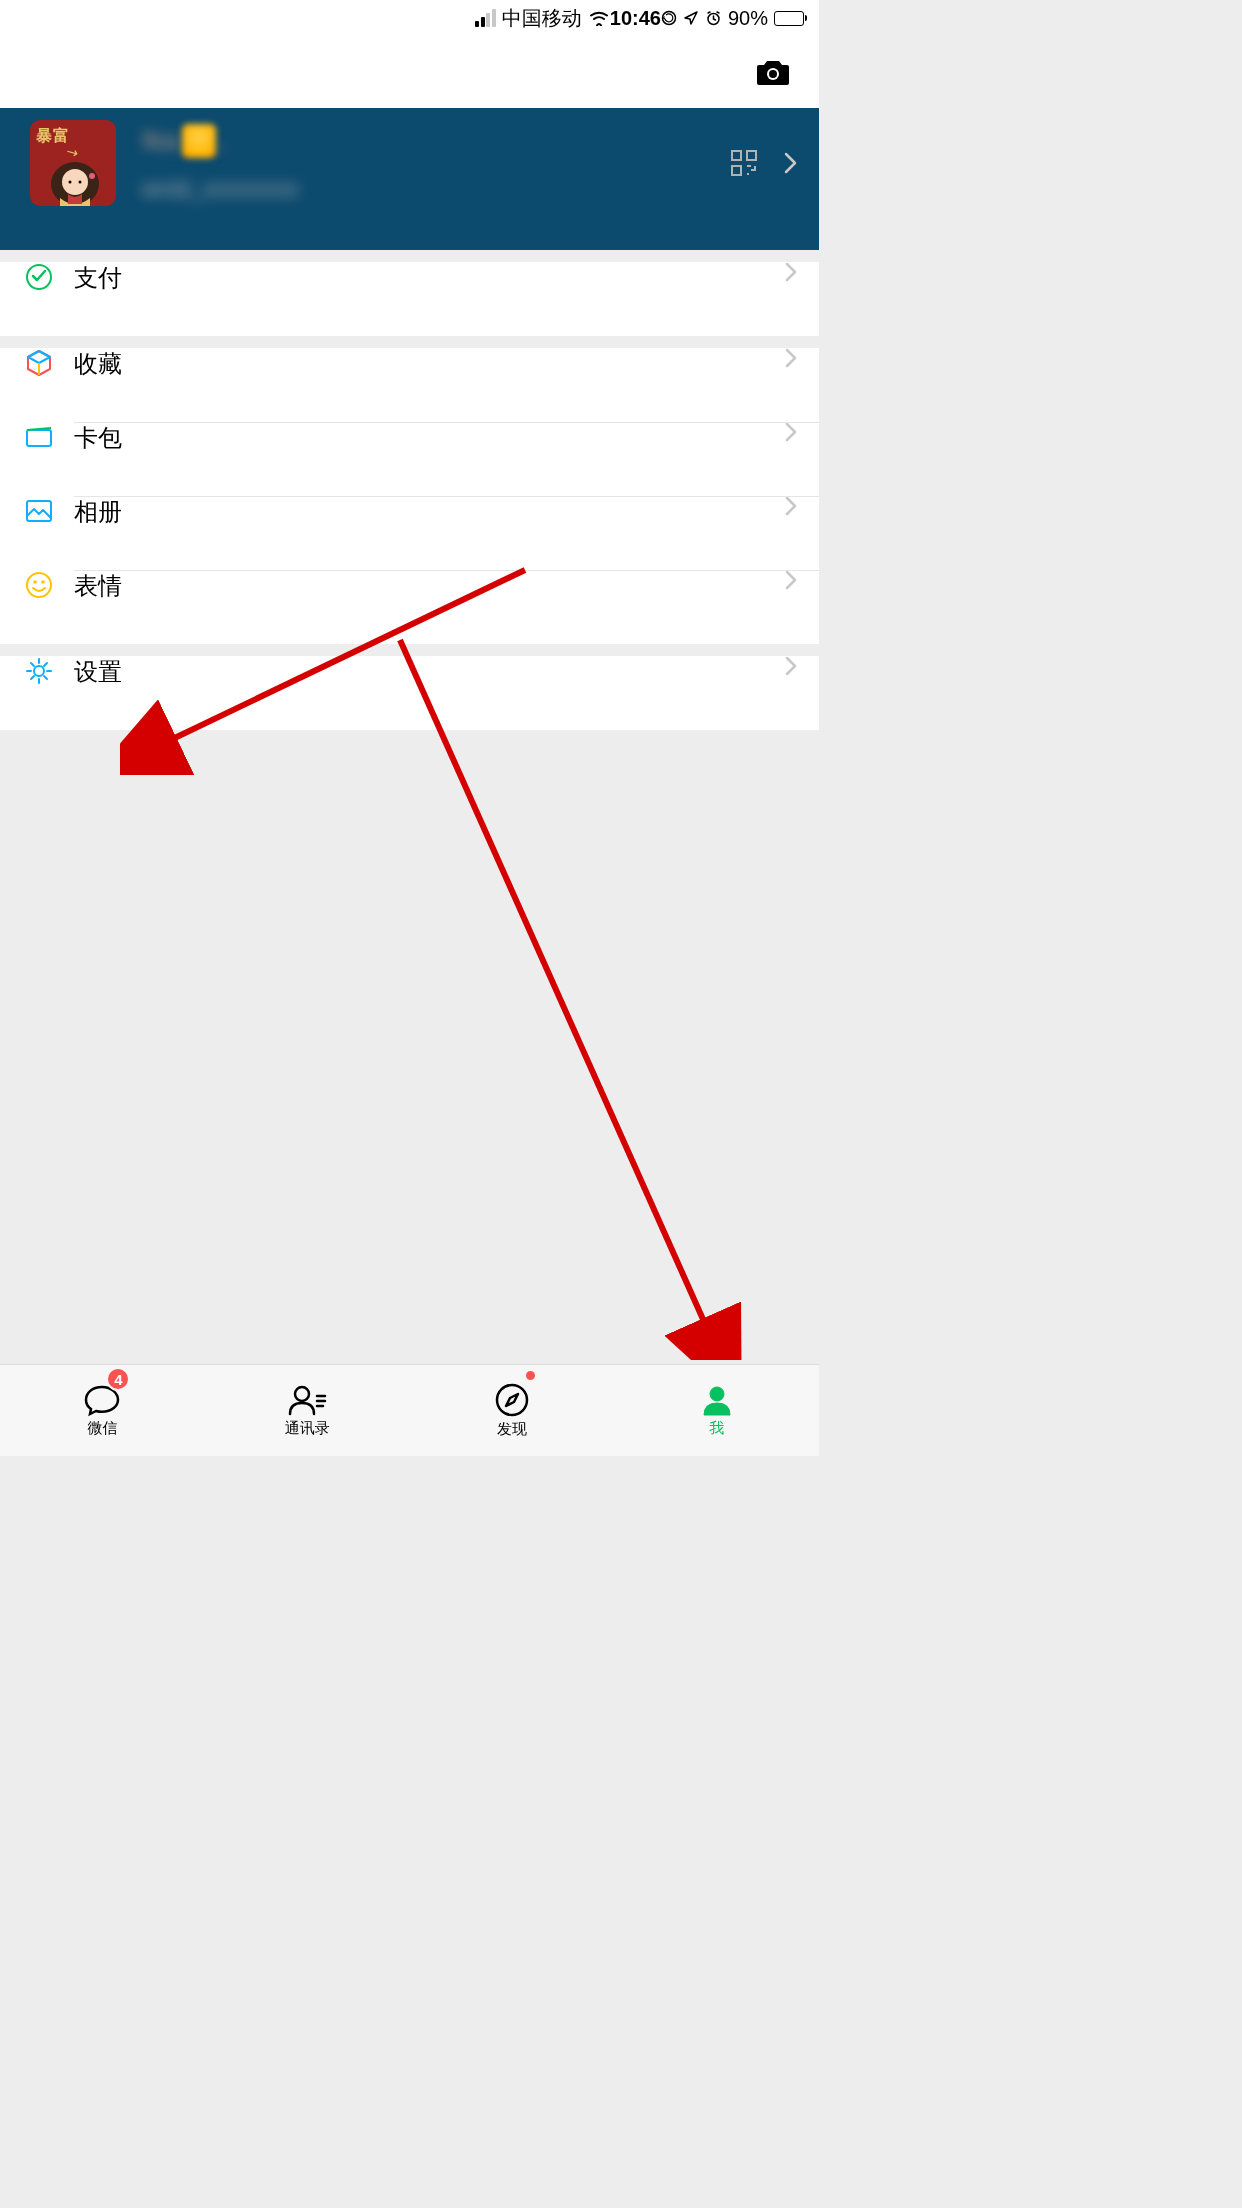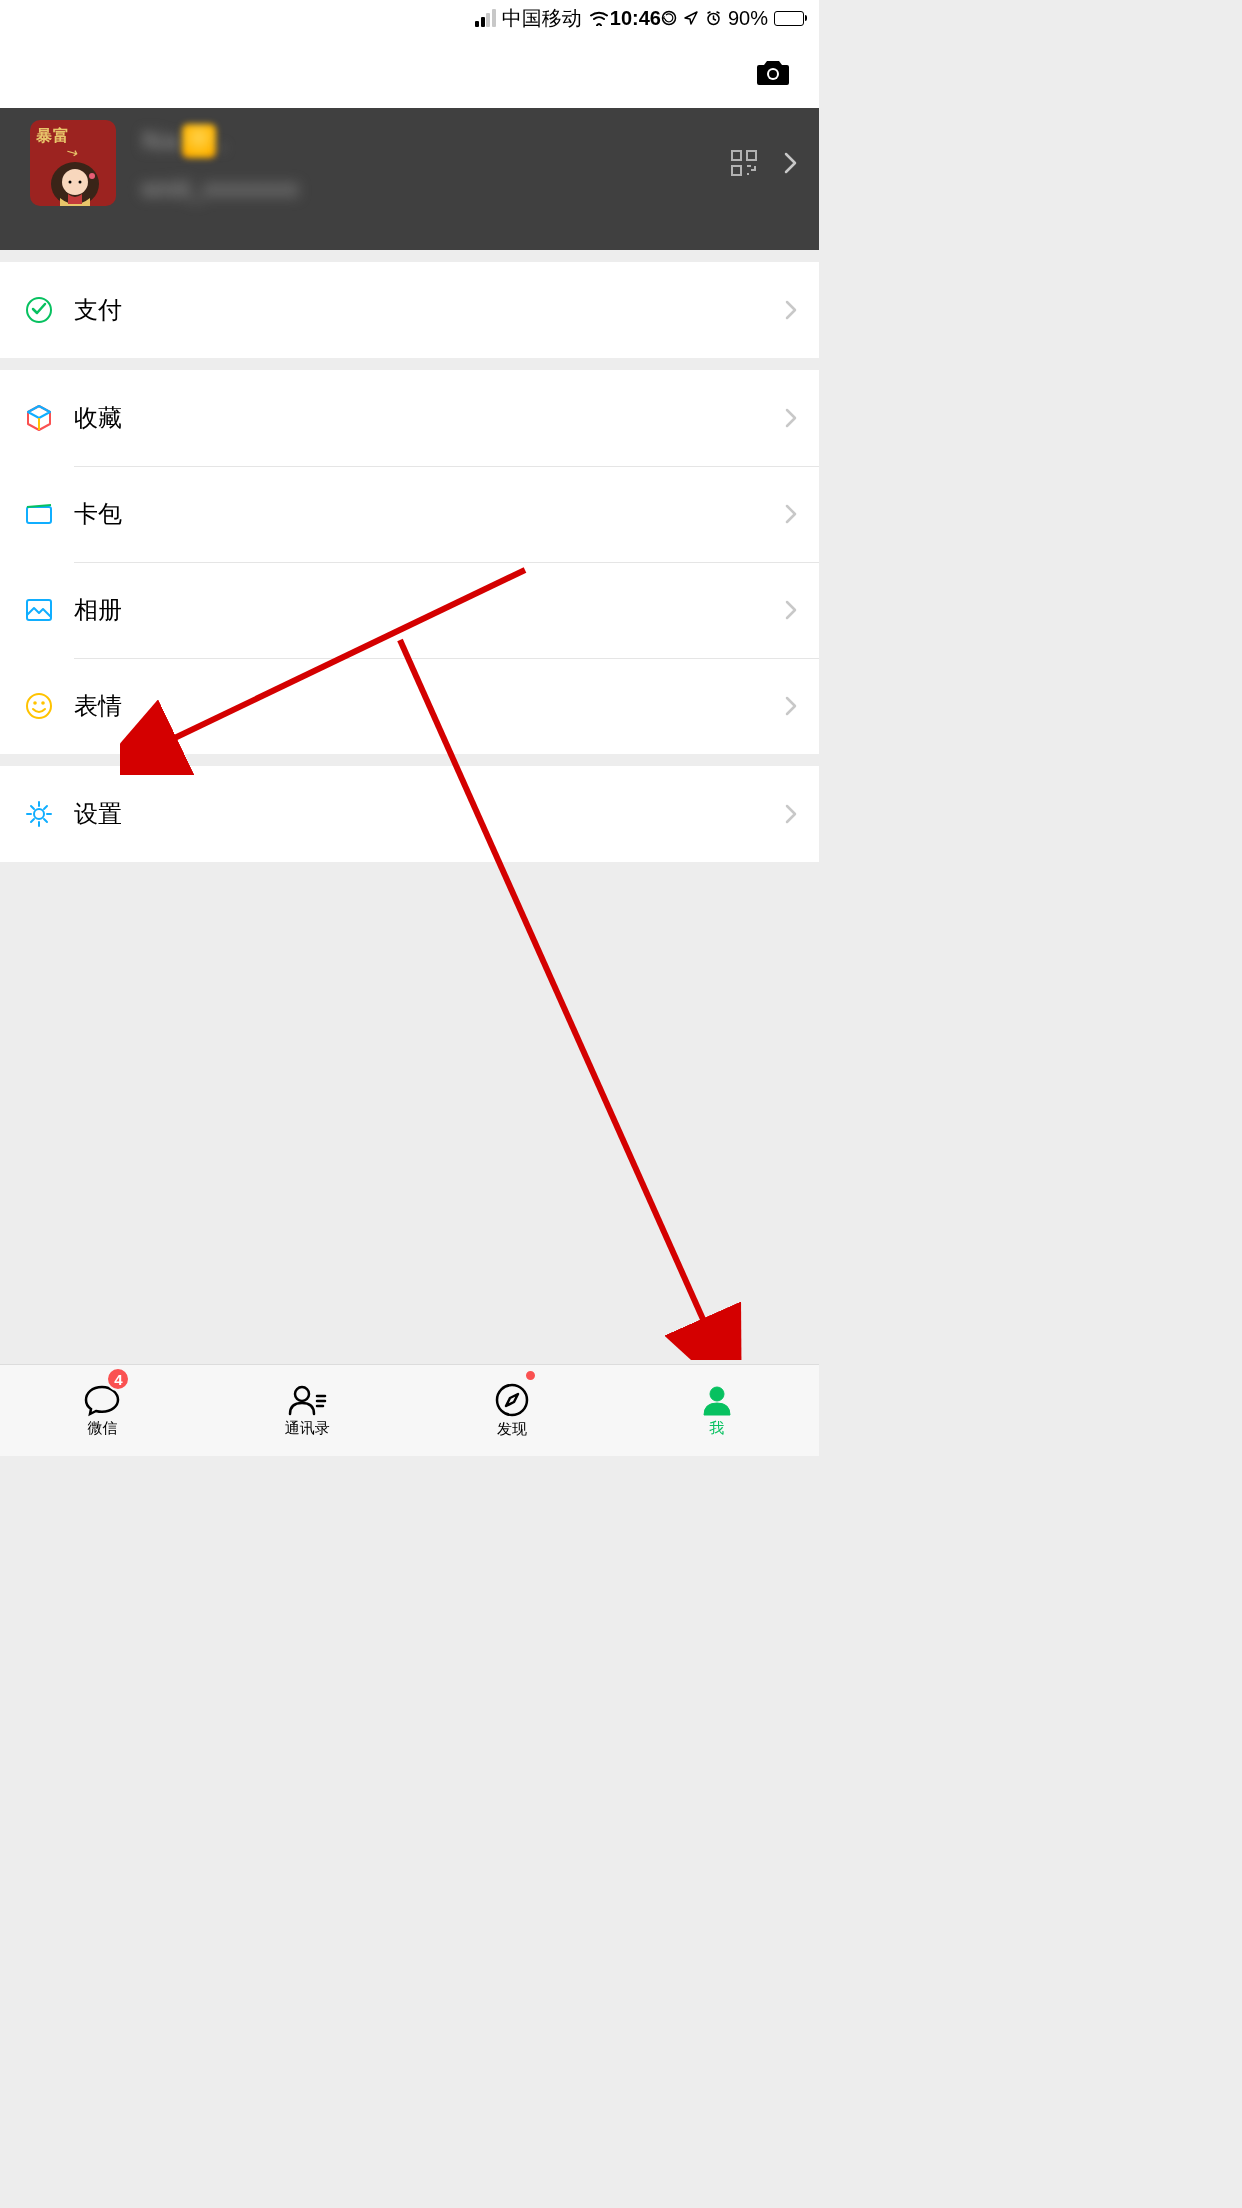--- a/index.html
+++ b/index.html
@@ -38,21 +38,21 @@
     .header-area {
       background: #fff;
       height: 72px;
       display: flex;
       justify-content: flex-end;
       align-items: center;
       padding-right: 28px;
     }
     
     .profile {
-      background: #404040;
+      background: #0c4a6e;
       padding: 12px 22px 44px 30px;
       display: flex;
       align-items: center;
     }
     .avatar {
       width: 86px; height: 86px;
       border-radius: 10px;
       background: #9c2320;
       position: relative;
       flex-shrink: 0;
@@ -85,22 +85,21 @@
       filter: blur(7px);
       letter-spacing: 1px;
     }
     .profile-right { display:flex; align-items:center; gap:26px; margin-left:auto; }
     
     .section { background:#fff; }
     .gap { height: 12px; background:#ededed; }
     
     .cell {
       display:flex;
-      align-items:center;
-      height: 96px;
+      height: 74px;
       padding: 0 22px 0 24px;
       background:#fff;
       position:relative;
     }
     .cell + .cell::before {
       content:"";
       position:absolute; top:0; left:74px; right:0;
       height:1px; background:#e5e5e5;
     }
     .cell-icon {

